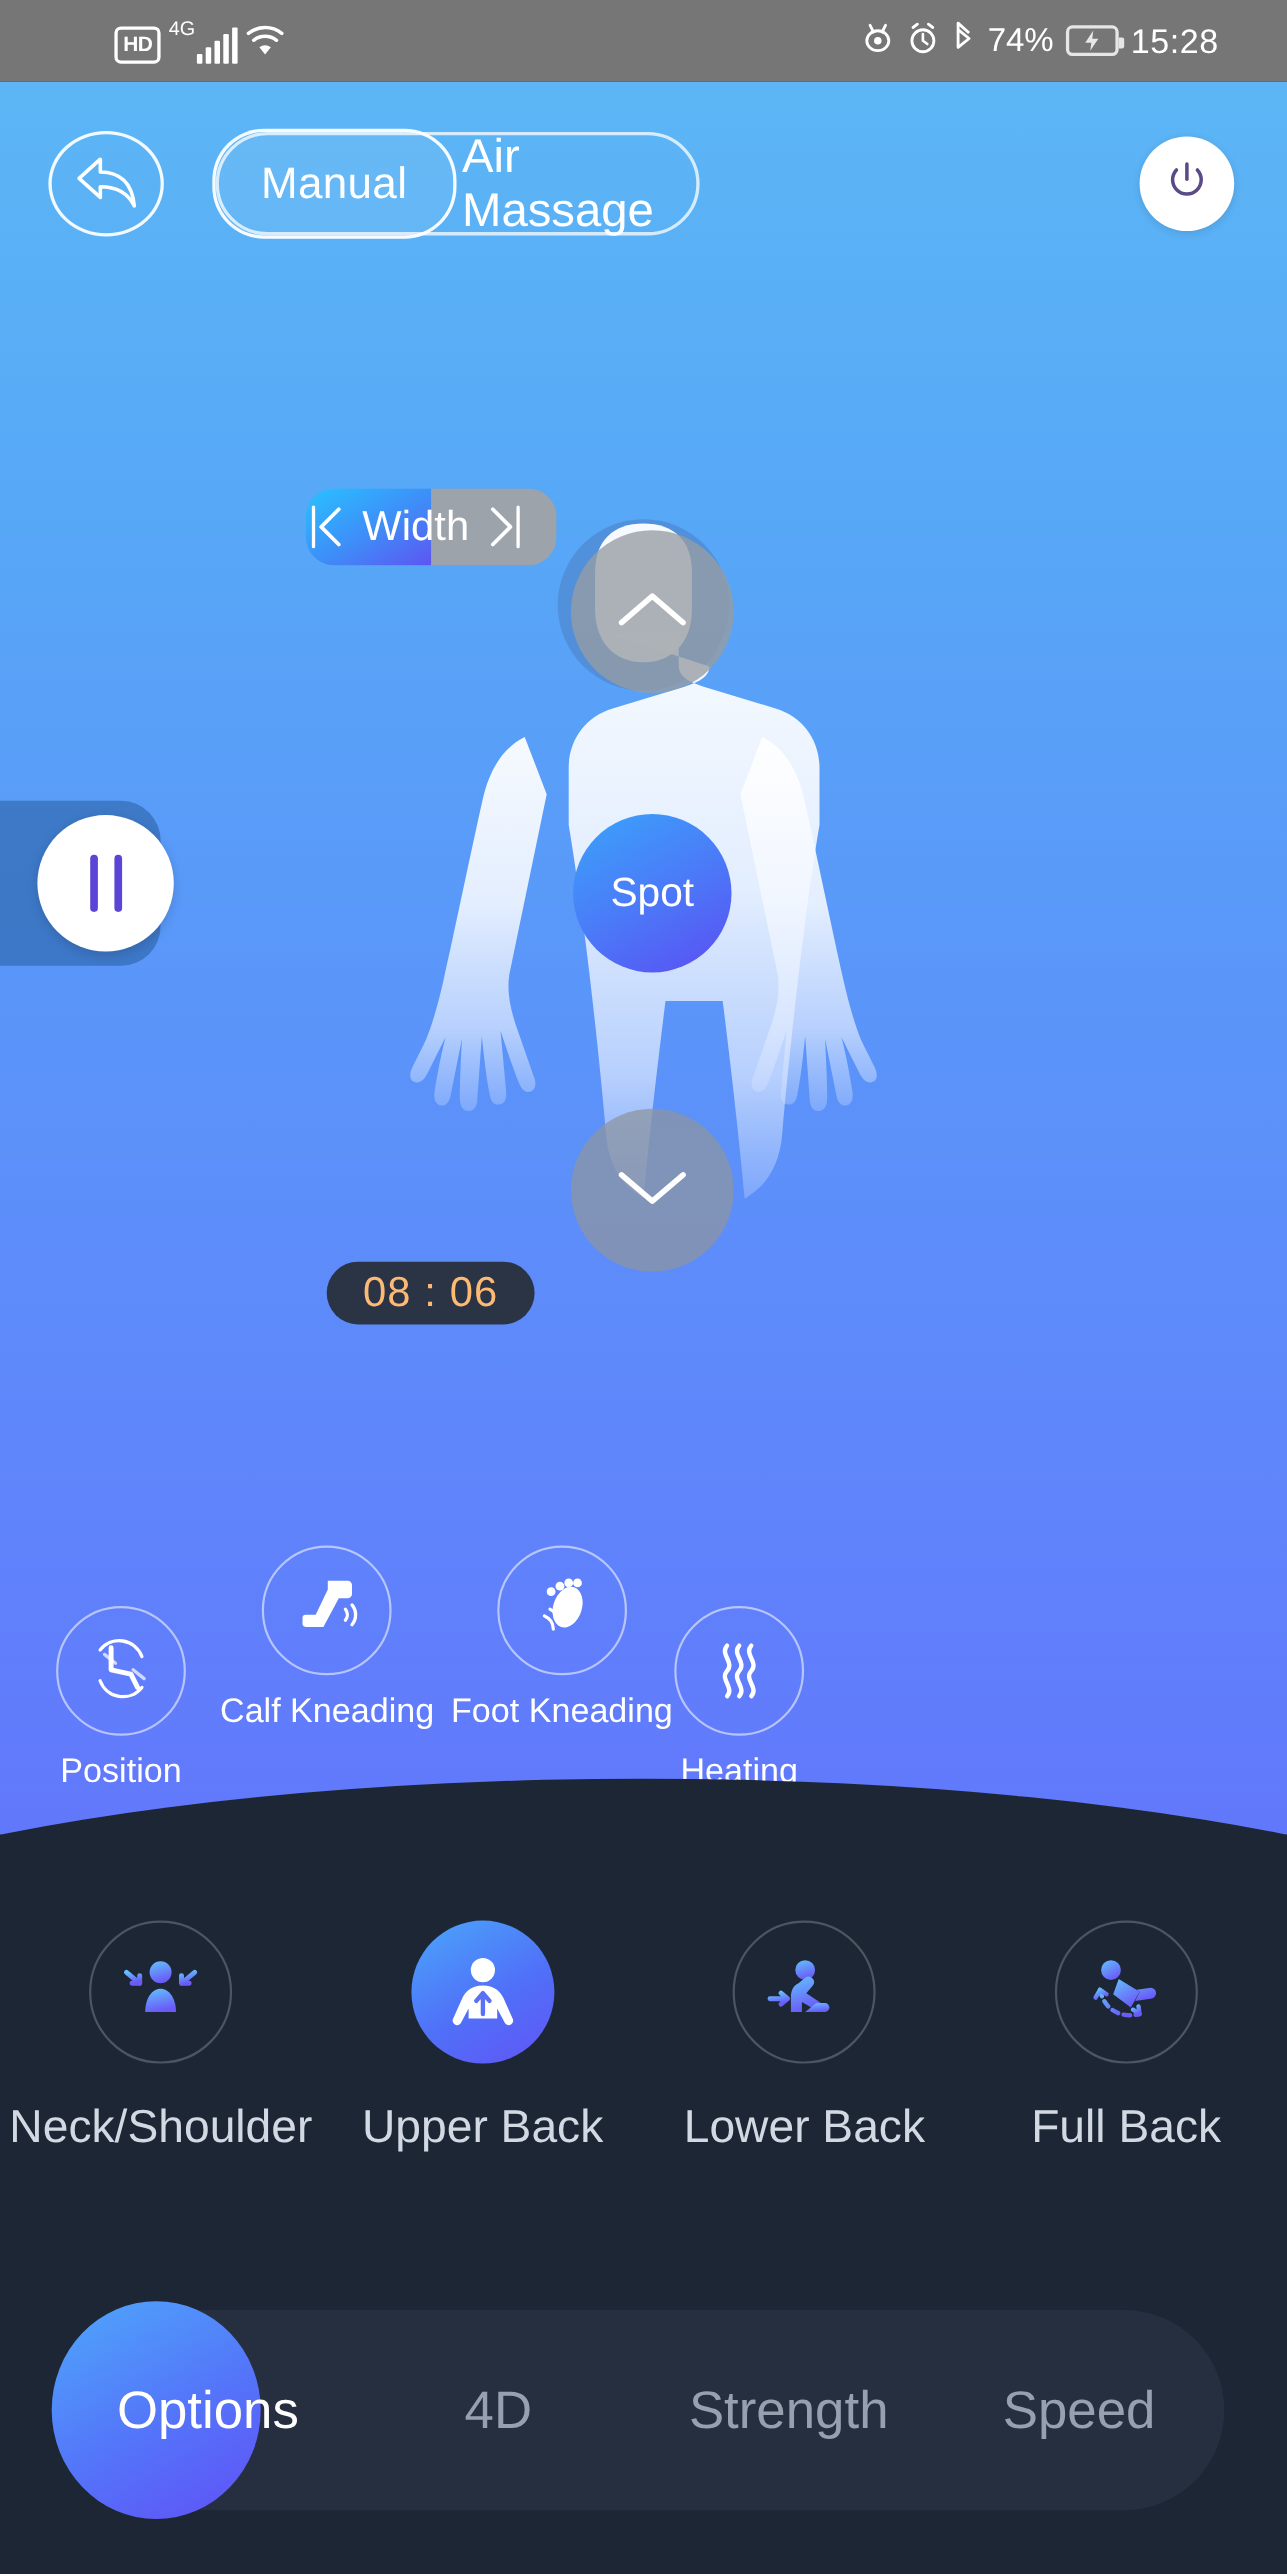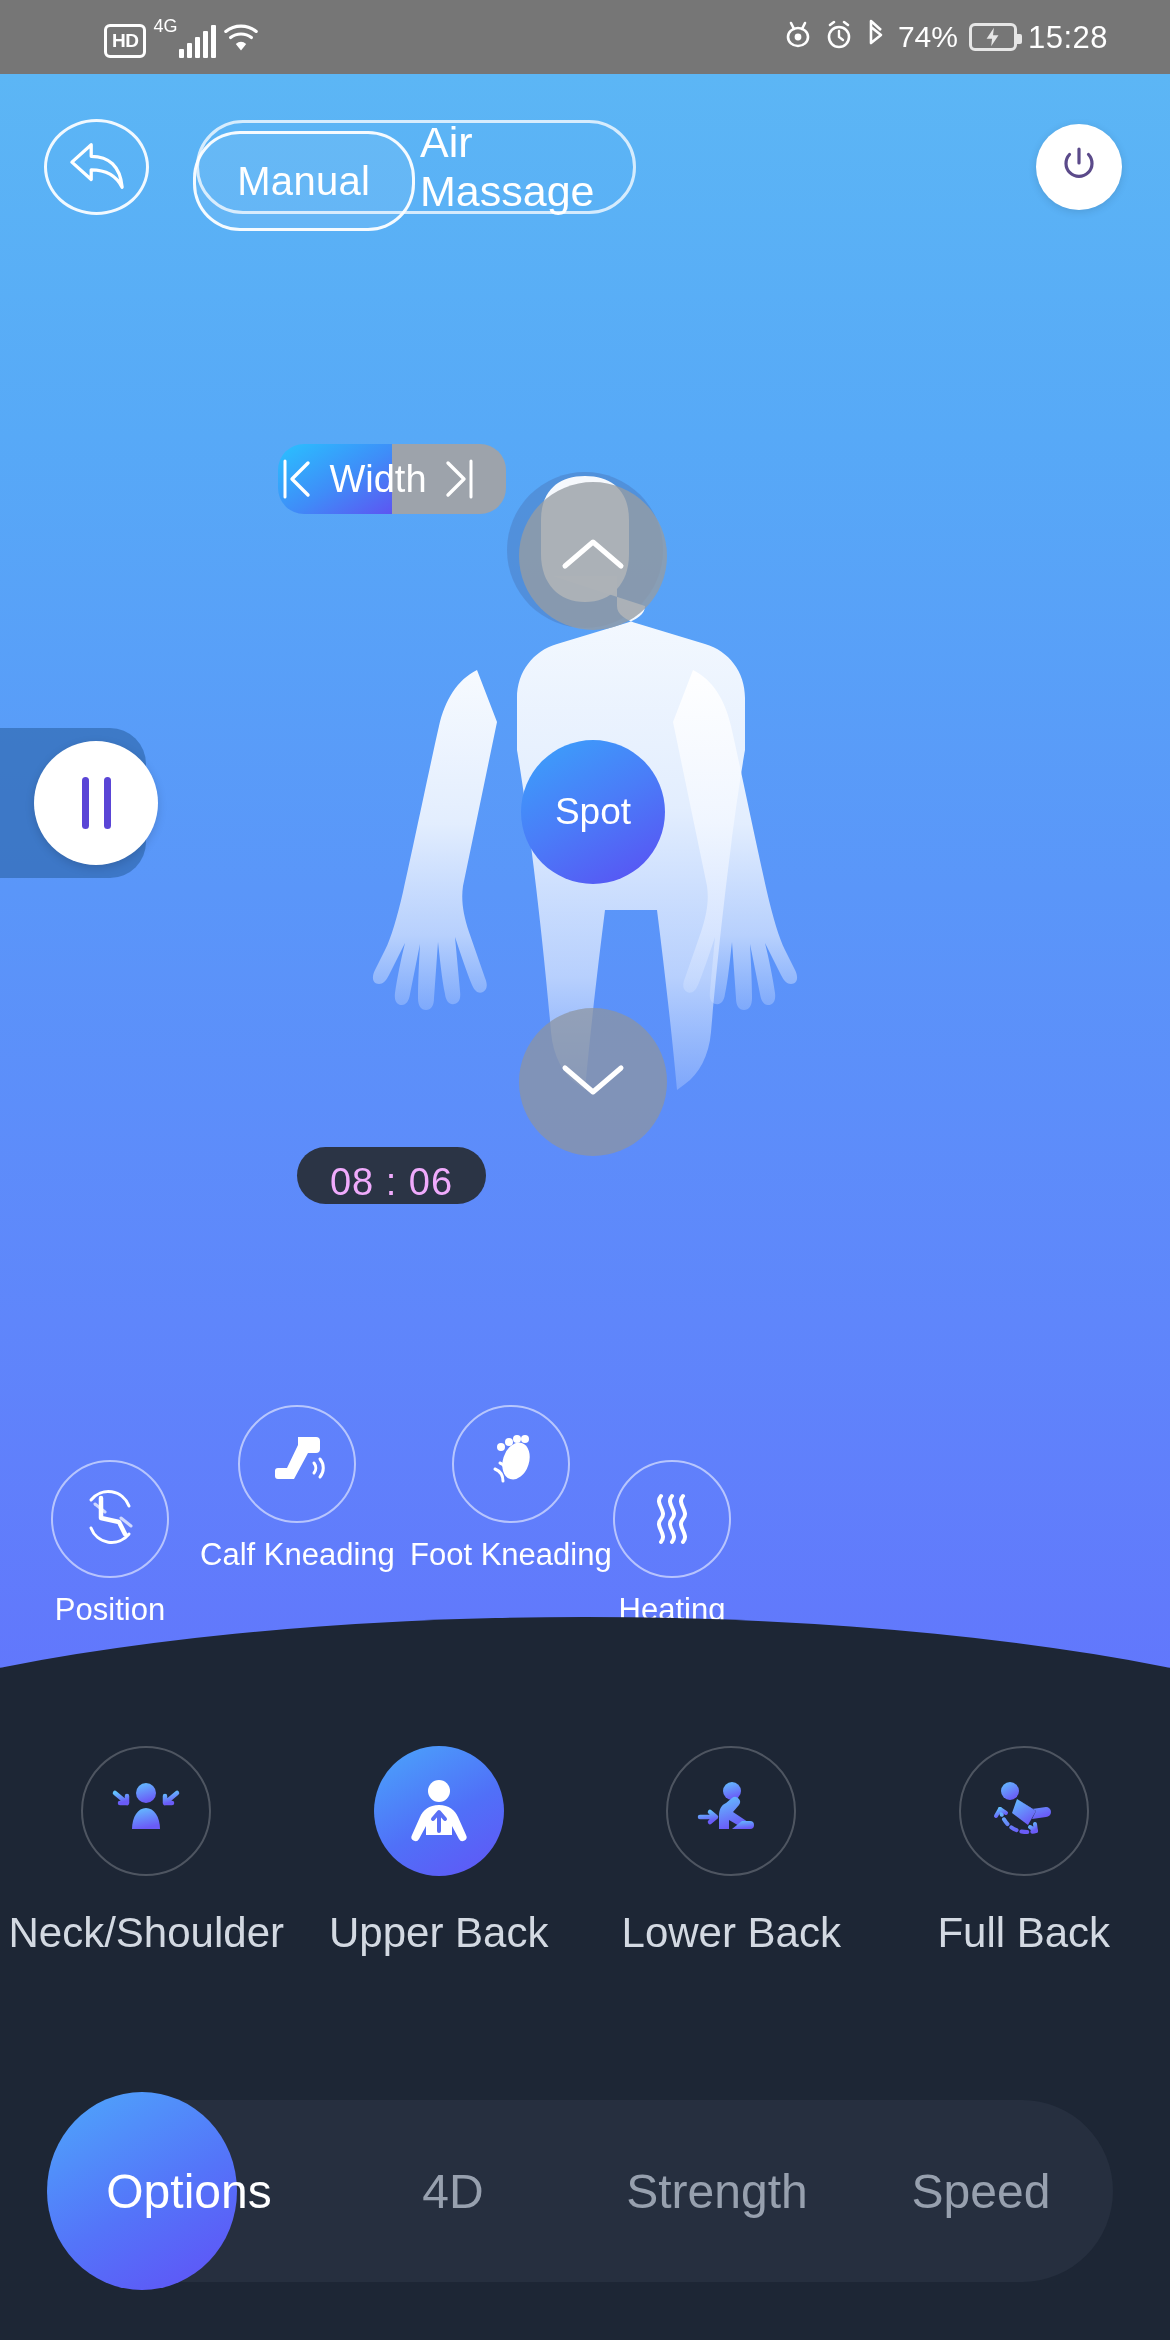--- a/index.html
+++ b/index.html
@@ -70,21 +70,21 @@
     display:flex; align-items:center; justify-content:center;
   }
   .back-btn svg{ width:62px; height:56px; }
   .seg{
     position:absolute; left:196px; top:1px;
     width:440px; height:94px;
     border:3px solid rgba(255,255,255,.75); border-radius:47px;
     display:flex;
   }
   .seg-mode{
-    position:absolute; left:196px; top:15px;
+    position:absolute; left:196px; top:1px;
     width:440px; height:94px;
     display:flex;
   }
   .seg-item{
     flex:1 1 50%;
     display:flex; align-items:center; justify-content:center;
     color:#fff; font-size:40px; letter-spacing:0.3px;
   }
   .seg-item.active{
     border:3px solid rgba(255,255,255,.95);
@@ -180,22 +180,22 @@
     z-index:15;
     box-shadow:0 3px 10px rgba(0,0,0,.15);
   }
   .pause-btn i{ display:block; width:7px; height:52px; background:#5a45d6; border-radius:4px;}
 
   
   .timer{
     position:absolute; left:297px; top:1147px;
     width:189px; height:57px;
     background:#2b3445; border-radius:30px;
-    display:flex; align-items:flex-end; justify-content:center;
-    color:#f0abfc; font-size:38px; letter-spacing:1px;
+    display:flex; align-items:center; justify-content:center;
+    color:#fdba74; font-size:38px; letter-spacing:1px;
     z-index:14;
   }
 
   
   .features{
     position:absolute; top:1405px; left:0; width:1170px; height:300px;
     z-index:18;
   }
   .feat{
     position:absolute;

